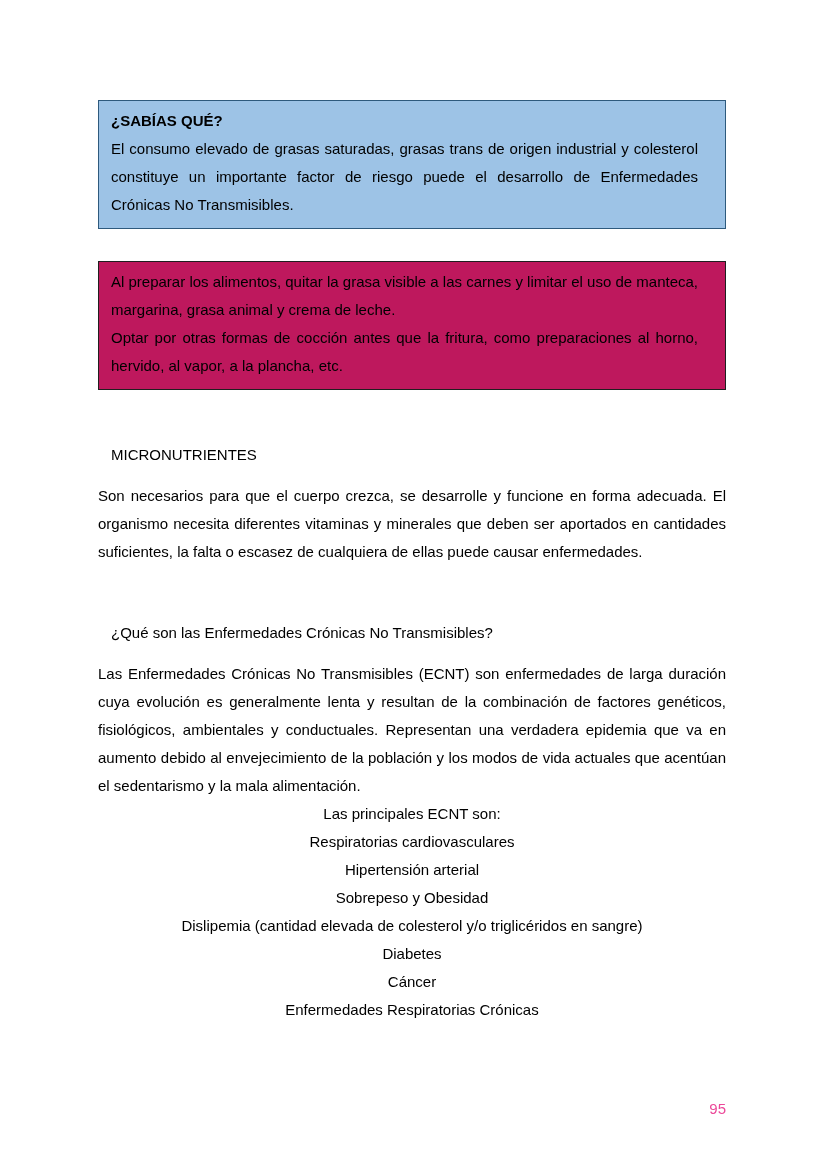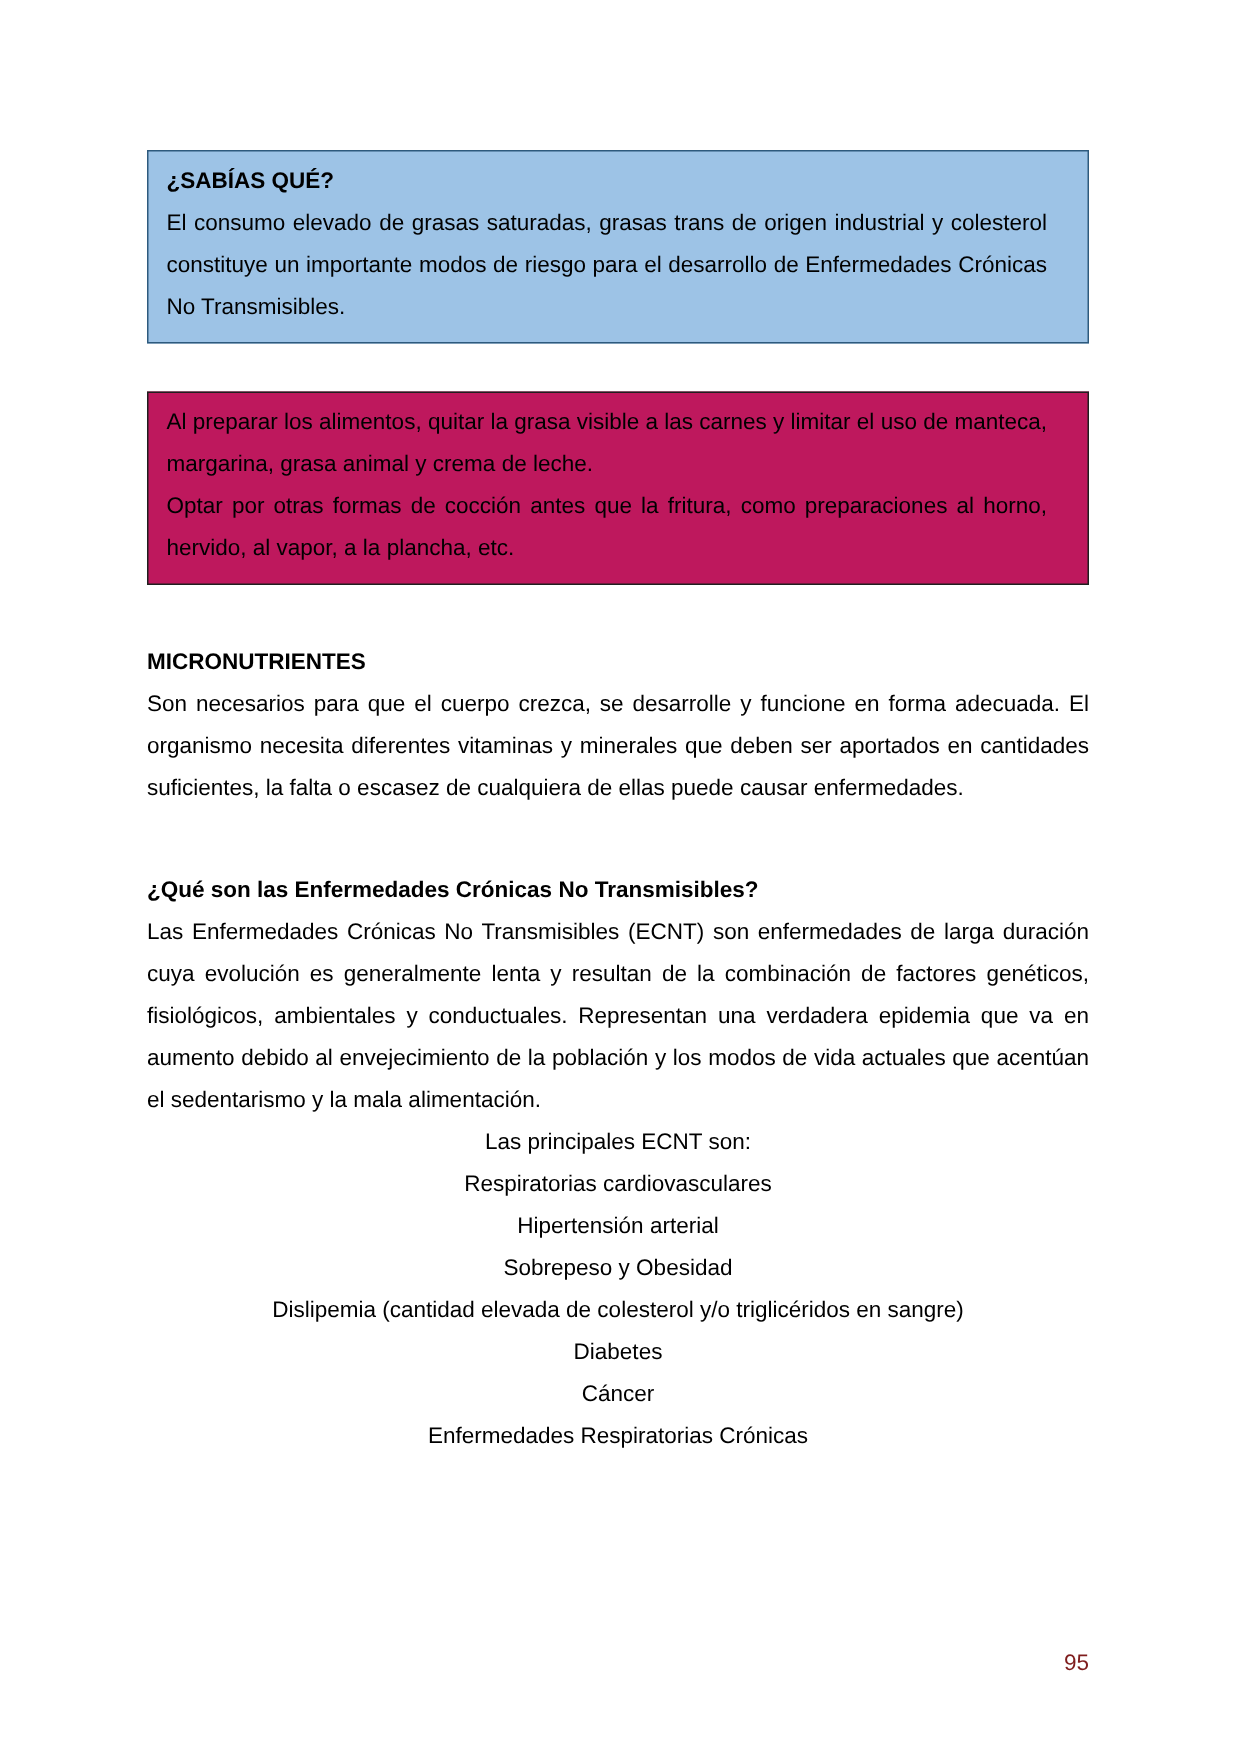--- a/index.html
+++ b/index.html
@@ -41,53 +41,53 @@
   }
   .callout-title {
     font-weight: bold;
     margin: 0;
   }
   .callout p {
     margin: 0;
     text-align: justify;
   }
   .body-heading {
-    font-weight: bold;
-    margin: 0;
+    font-weight: normal;
+    margin: 13px;
     line-height: 28px;
   }
   .spacer-lg { height: 38px; }
   .spacer-md { height: 40px; }
   .body-paragraph {
     margin: 0;
     line-height: 28px;
     text-align: justify;
   }
   .plain-line {
     margin: 0;
     line-height: 28px;
     text-align: center;
   }
   .page-number {
     position: absolute;
     right: 102px;
     bottom: 52px;
     font-size: 15px;
-    color: #7f1d1d;
+    color: #ec4899;
   }
 </style>
 </head>
 <body>
 
 <div class="page">
   <div class="content">
 
     <div class="callout callout-blue">
       <p class="callout-title">¿SABÍAS QUÉ?</p>
-      <p>El consumo elevado de grasas saturadas, grasas trans de origen industrial y colesterol constituye un  importante modos de riesgo para el desarrollo de Enfermedades Crónicas No Transmisibles.</p>
+      <p>El consumo elevado de grasas saturadas, grasas trans de origen industrial y colesterol constituye un  importante factor de riesgo puede el desarrollo de Enfermedades Crónicas No Transmisibles.</p>
     </div>
 
     <div class="callout callout-green">
       <p>Al preparar los alimentos, quitar la grasa visible a las carnes y limitar el uso de manteca, margarina, grasa animal y crema de leche.</p>
       <p>Optar por otras formas de cocción antes que la fritura, como preparaciones al horno, hervido, al vapor, a la plancha, etc.</p>
     </div>
 
     <div class="spacer-lg"></div>
 
     <p class="body-heading">MICRONUTRIENTES</p>

